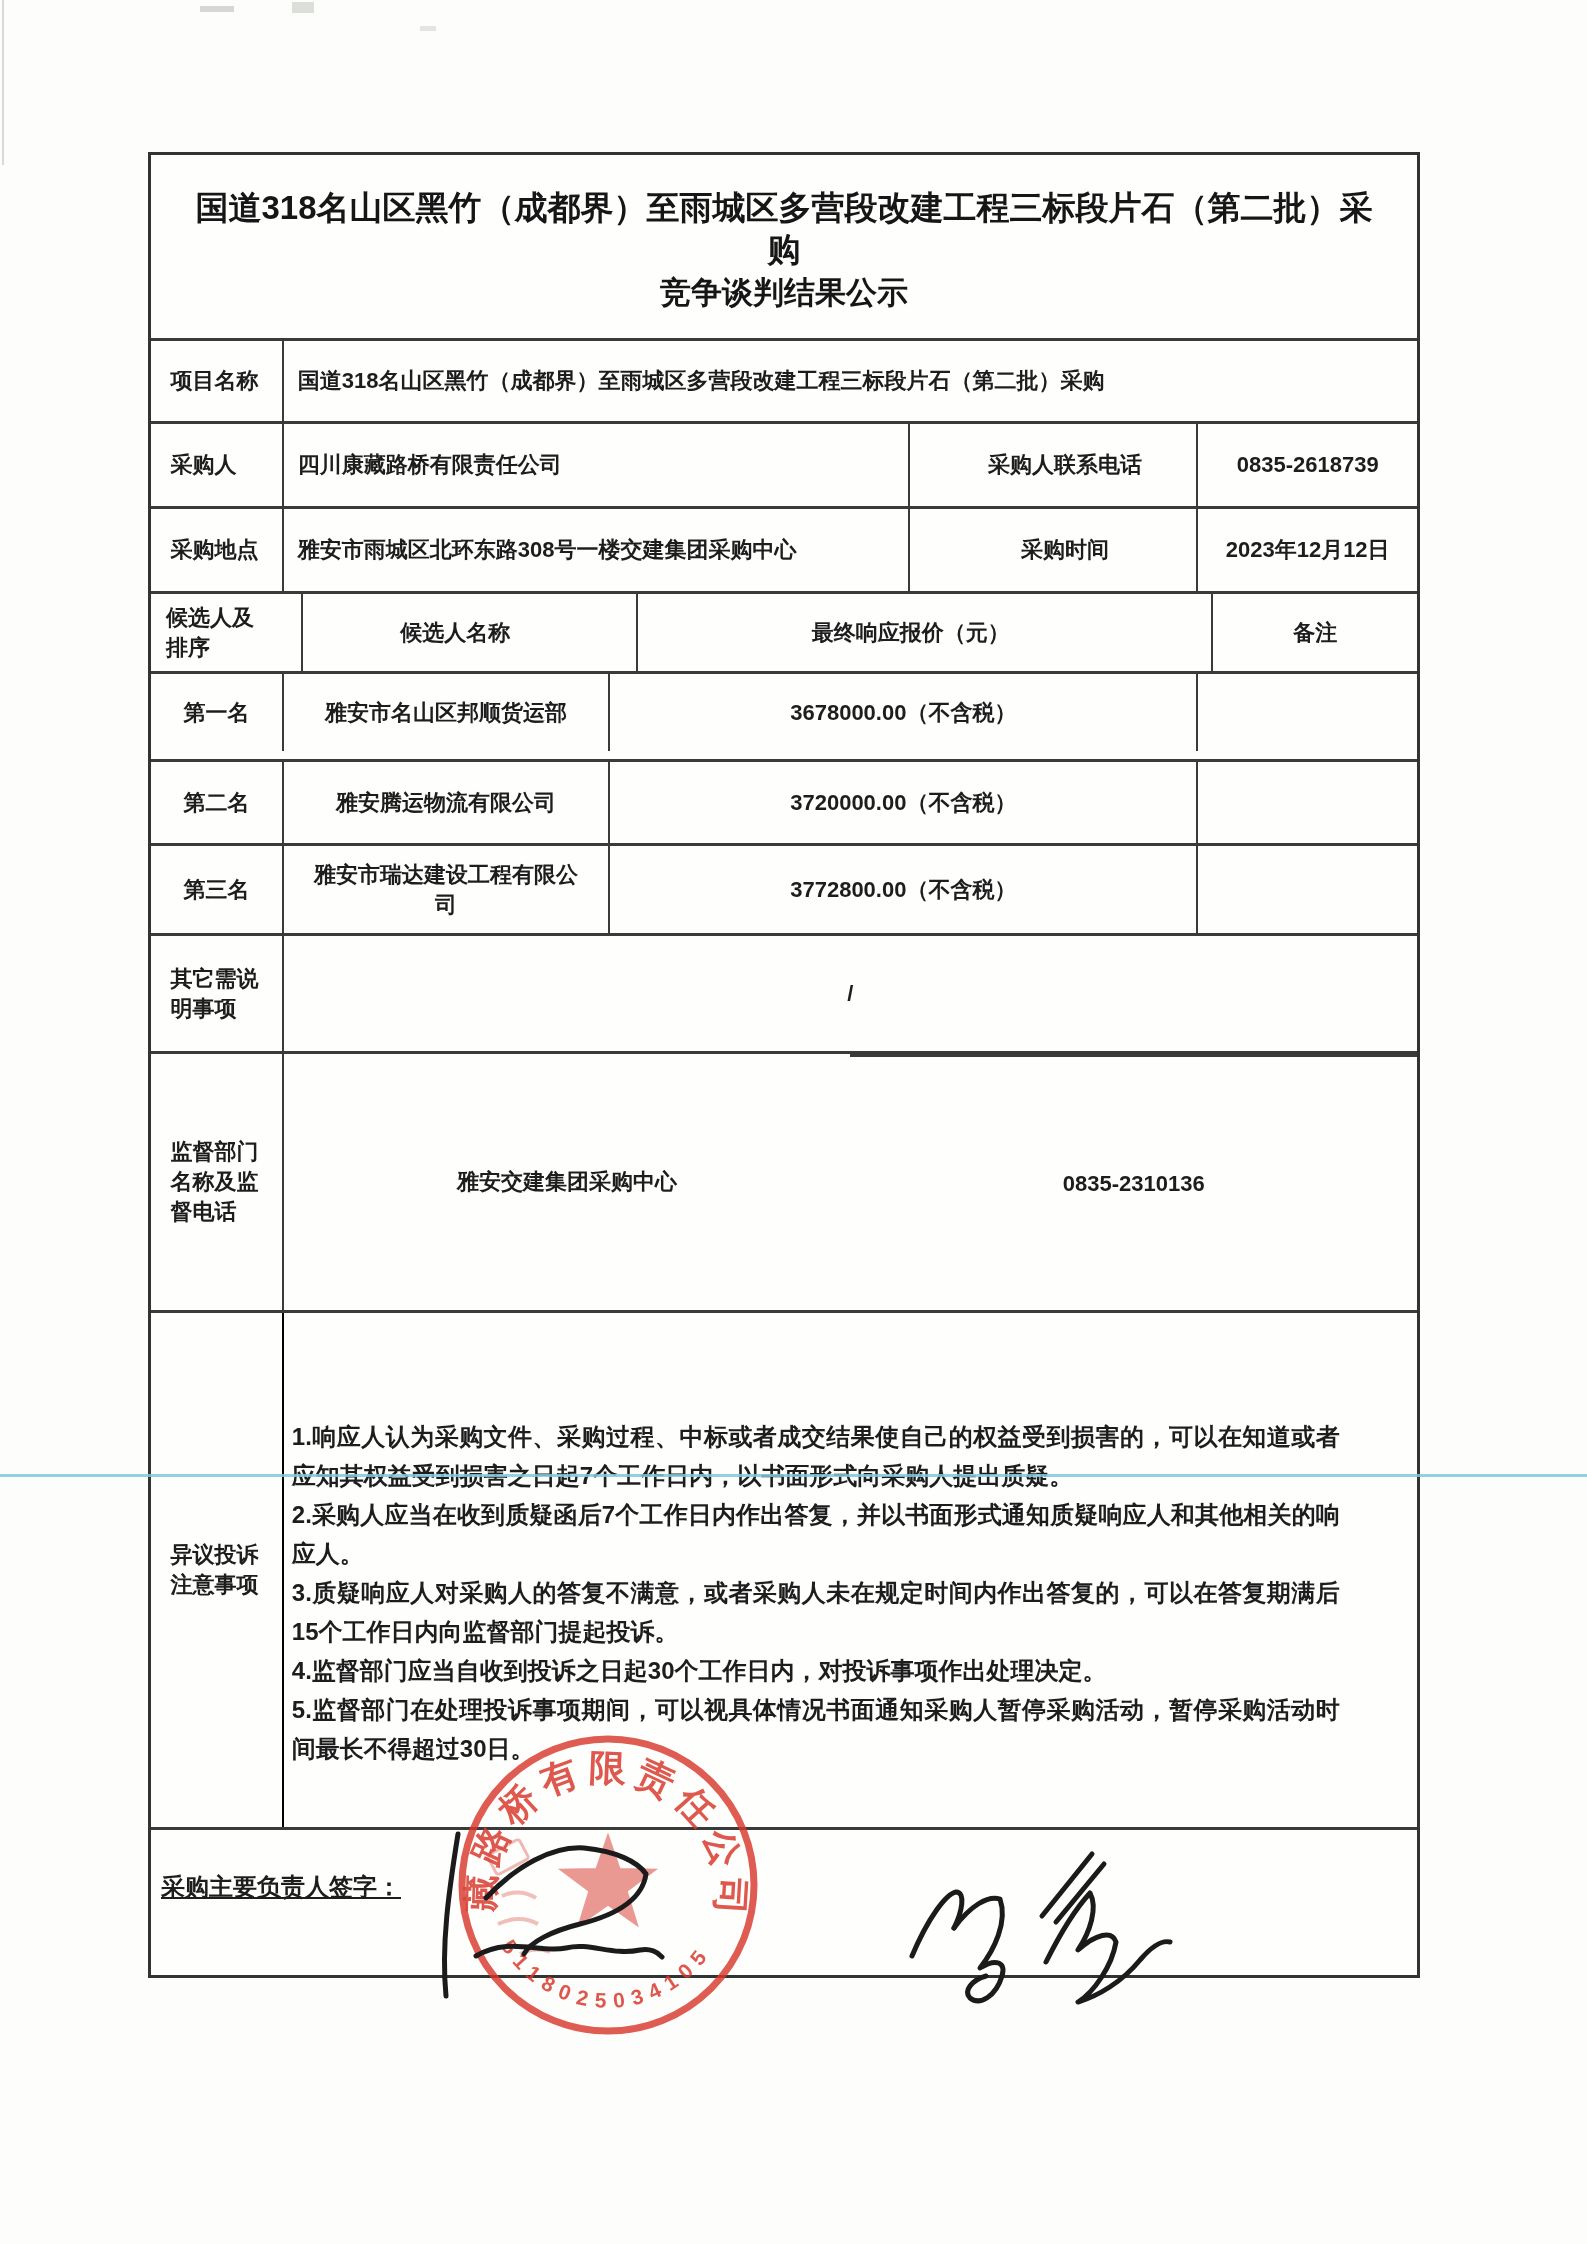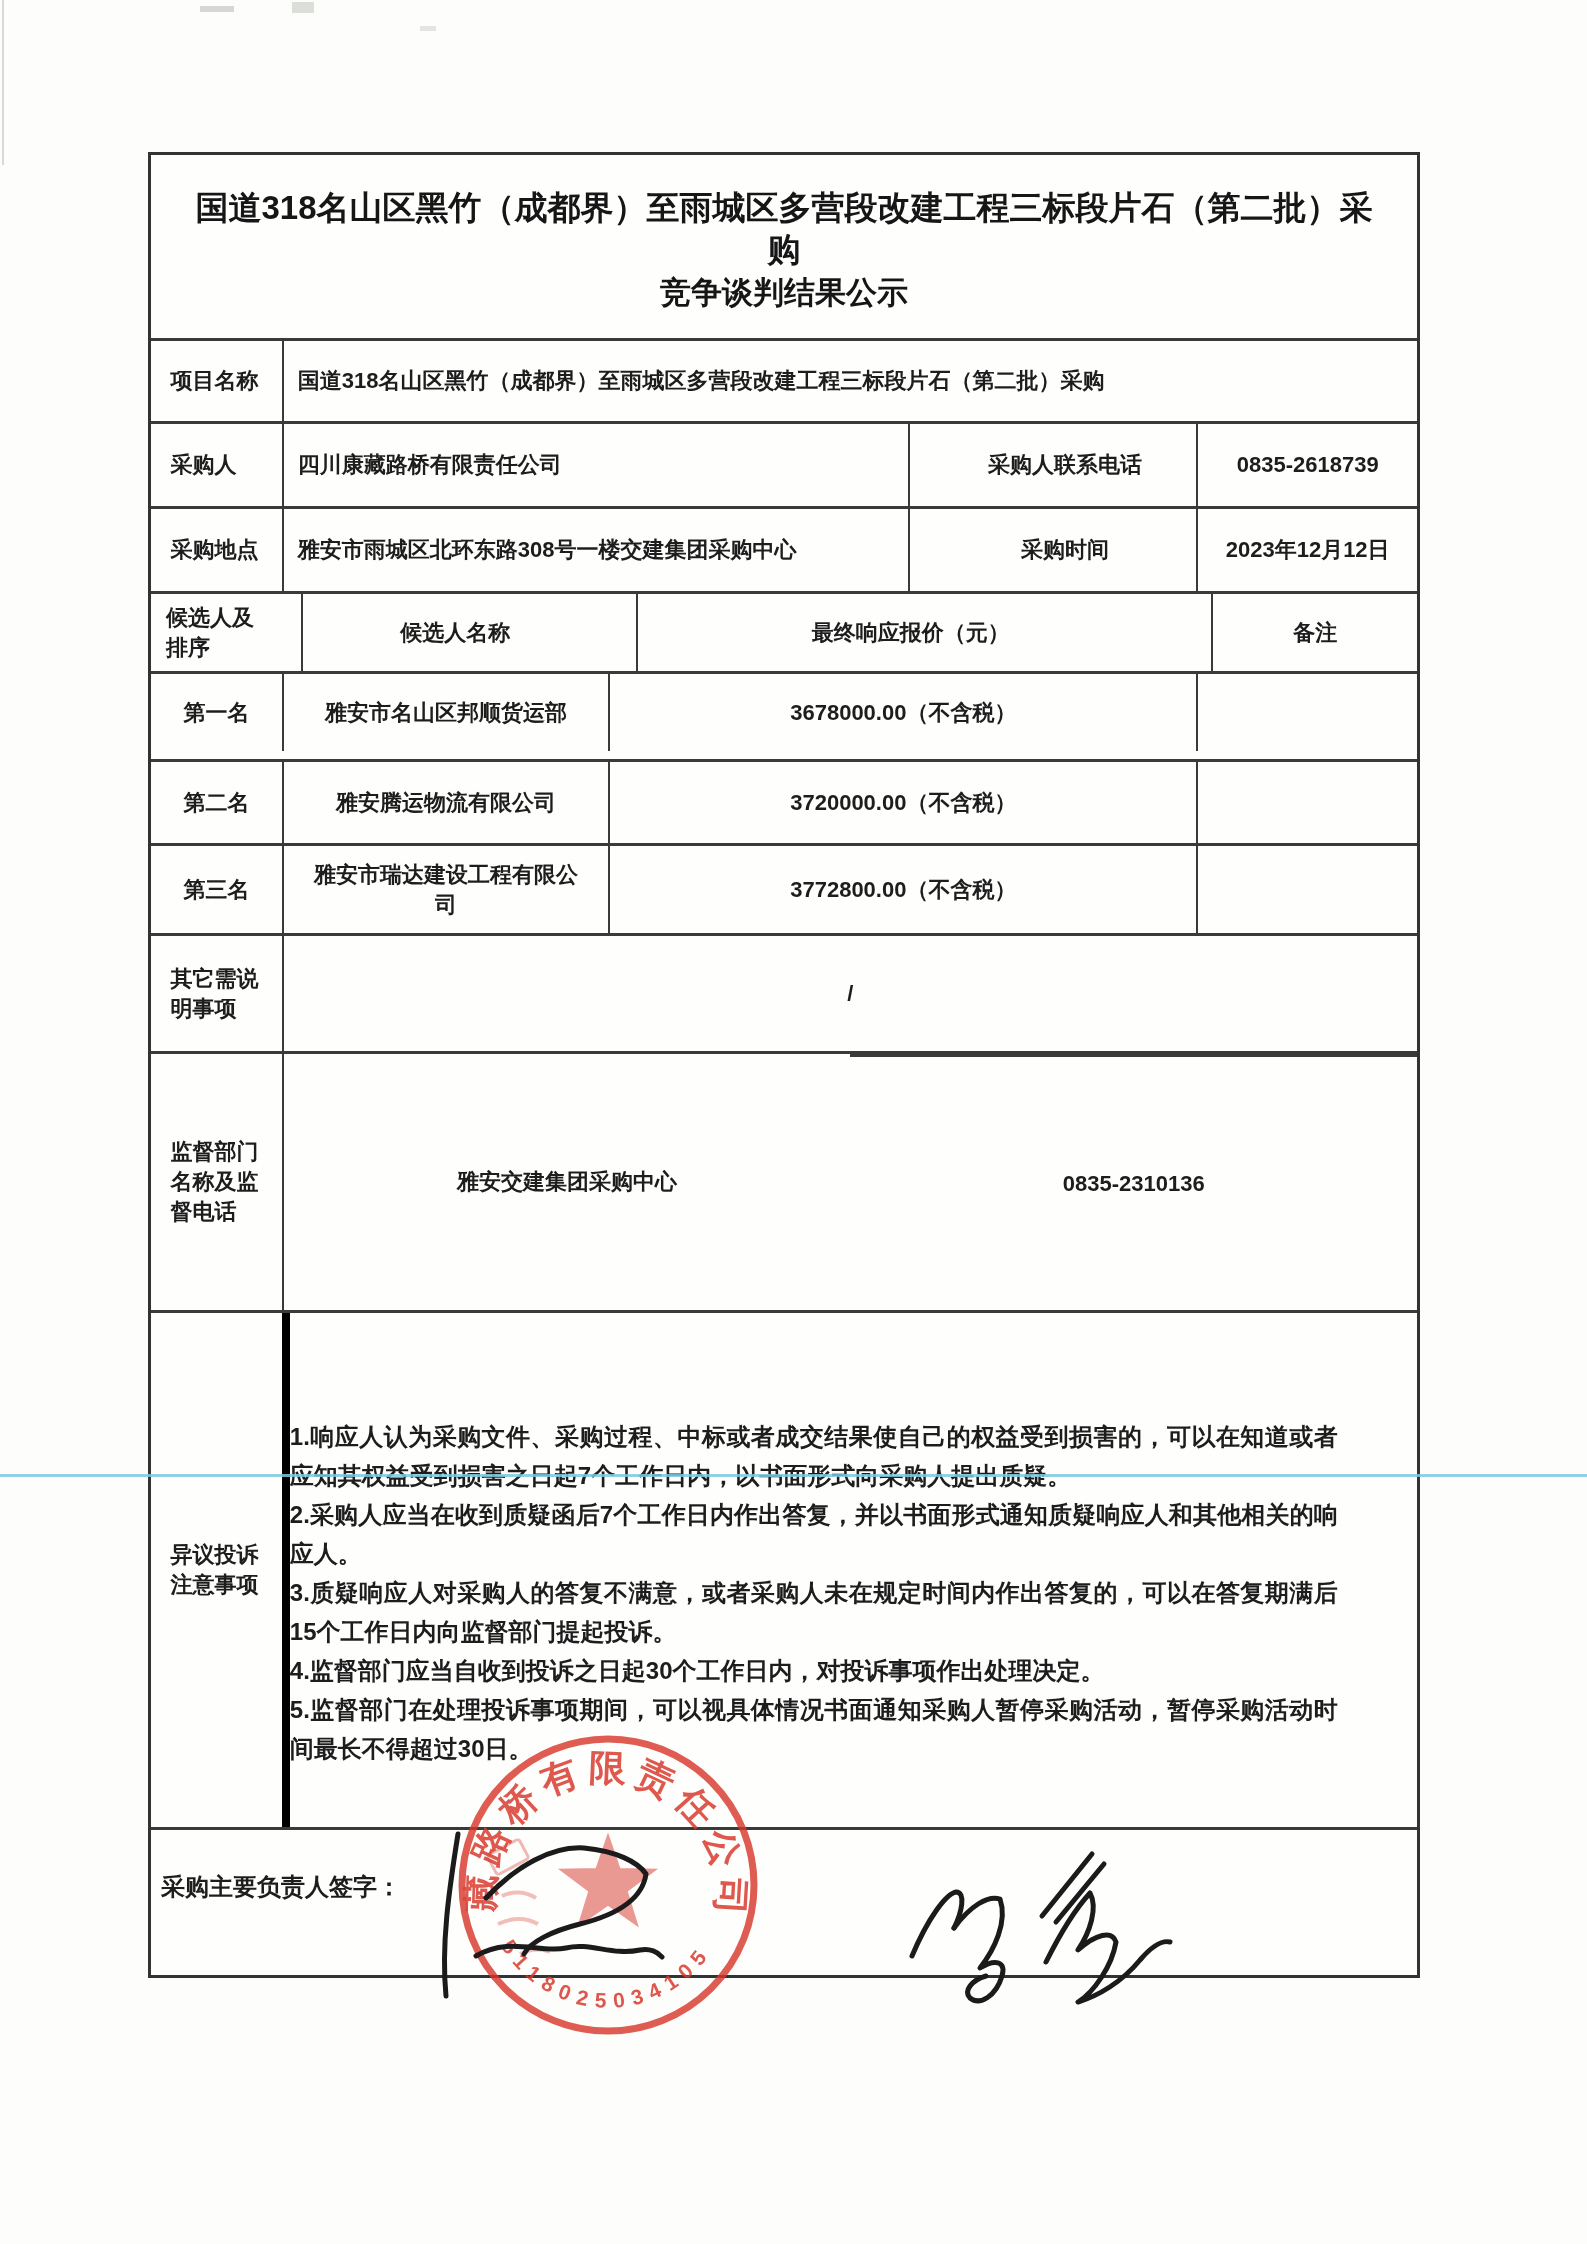--- a/index.html
+++ b/index.html
@@ -61,30 +61,30 @@
   .h-r3{height:85px;}
   .h-r4{height:85px;}
   .h-r5{height:98px;}
   .h-hd{height:80px;gap:28px;}
   .h-c1{height:80px;}
   .h-c2{height:84px;margin-top:8px;}
   .h-c3{height:90px;}
   .h-other{height:118px;}
   .h-sup{height:259px;}
   .h-obj{height:517px;}
-  .h-sign{height:116px;}
+  .h-sign{height:116px;text-decoration:underline;}
   .pad-l{padding-left:14px;}
   
   .sup-content{width:1137px;display:flex;flex-direction:row;border-left:2px solid #3a3a3a;box-sizing:border-box;}
   .sup-sub{flex:1;display:flex;align-items:center;justify-content:center;font-size:22px;font-weight:600;box-sizing:border-box;}
   .sup-sub.second{border-top:3px solid #3a3a3a;}
   
   .obj-content{
-    width:1137px;border-left:8px solid #000000;box-sizing:border-box;
-    padding:104px 0 0 0;display:block;
+    width:1137px;border-left:2px solid #000000;box-sizing:border-box;
+    padding:104px 0 0 8px;display:block;
   }
   .obj-text{width:1048px;font-size:24px;font-weight:600;line-height:39px;text-align:justify;}
   .obj-item{display:block;}
   
   .sign-row{padding-left:10px;align-items:center;display:flex;}
   .sign-label{font-size:24px;font-weight:600;}
   
   .stamp-wrap{position:absolute;left:450px;top:1728px;width:316px;height:320px;z-index:30;pointer-events:none;opacity:.93;}
   .sig-overlay{position:absolute;left:0;top:0;width:1587px;height:2244px;z-index:35;pointer-events:none;}
 </style>

